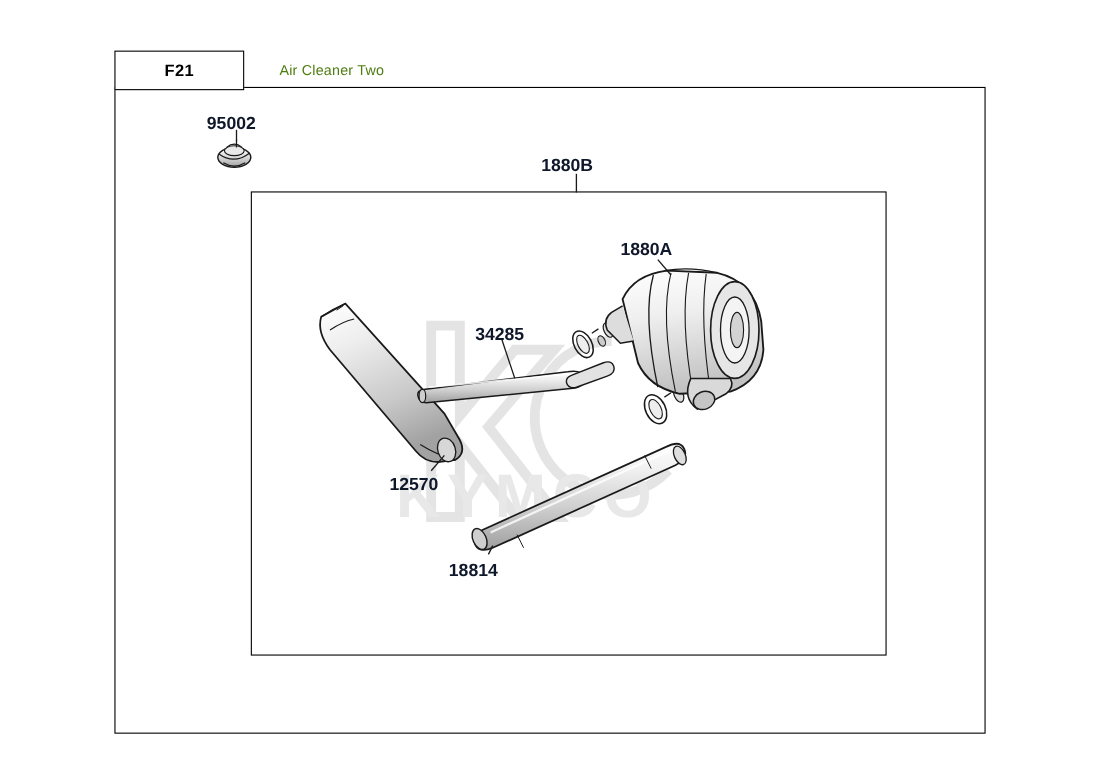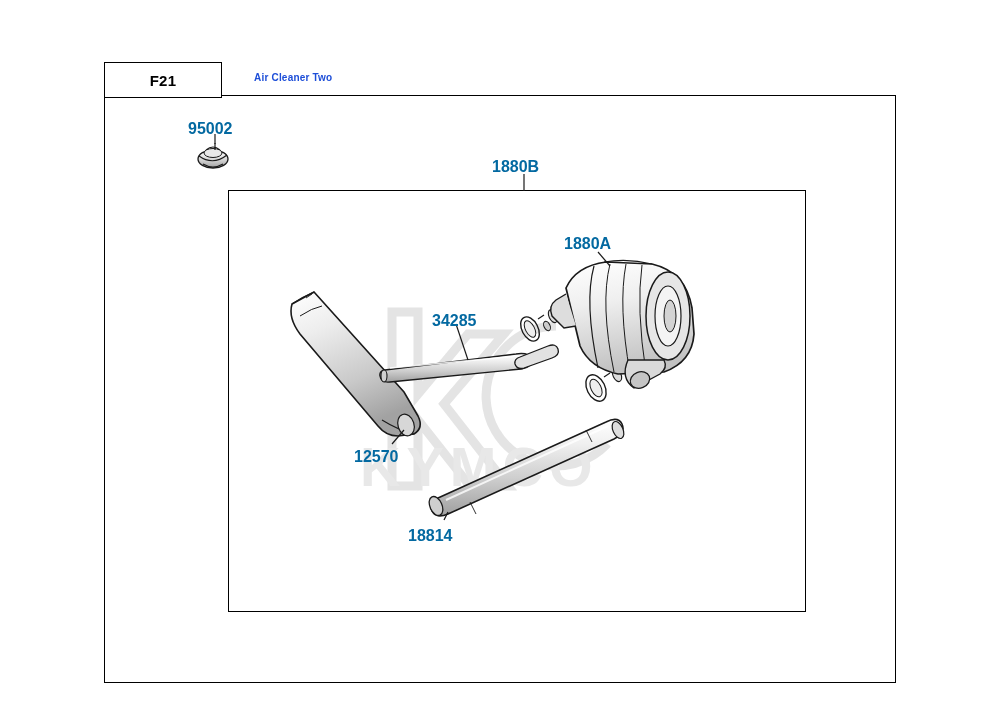--- a/index.html
+++ b/index.html
@@ -10,21 +10,21 @@
   body {
     width: 1000px;
     height: 707px;
     position: relative;
     font-family: "Liberation Sans", sans-serif;
     overflow: hidden;
   }
 
   #page {
     position: absolute;
-    left: 0; top: 16px;
+    left: 0; top: 0;
     width: 1000px;
     height: 593px;
   }
 
   
   .outer-frame {
     position: absolute;
     left: 104px;
     top: 79px;
     width: 792px;
@@ -53,23 +53,23 @@
     font-size: 15px;
     font-weight: bold;
     color: #000;
     letter-spacing: 0.3px;
   }
 
   .header-title {
     position: absolute;
     left: 254px;
     top: 56px;
-    font-size: 10px;
-    font-weight: bold;
-    color: #1d4ed8;
+    font-size: 13px;
+    font-weight: normal;
+    color: #4d7c0f;
     letter-spacing: 0.2px;
   }
 
   
   .inner-box {
     position: absolute;
     left: 228px;
     top: 174px;
     width: 578px;
     height: 422px;
@@ -88,21 +88,21 @@
     font-size: 13px;
     font-weight: bold;
     color: #000;
   }
 
   
   .label {
     position: absolute;
     font-size: 16px;
     font-weight: bold;
-    color: #0369a1;
+    color: #0f172a;
     white-space: nowrap;
   }
 
   
   .art {
     position: absolute;
     left: 0; top: 0;
     width: 1000px;
     height: 707px;
     pointer-events: none;

